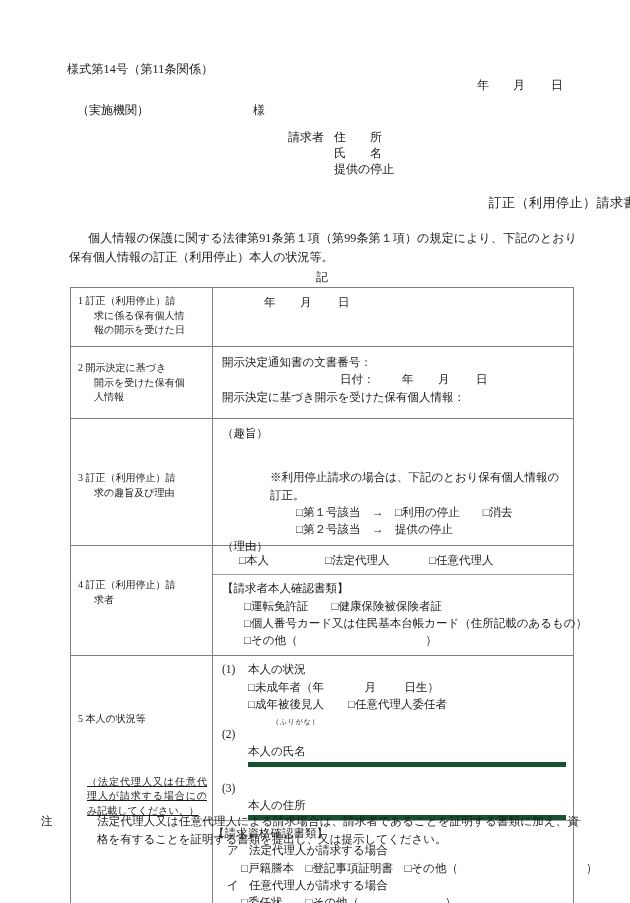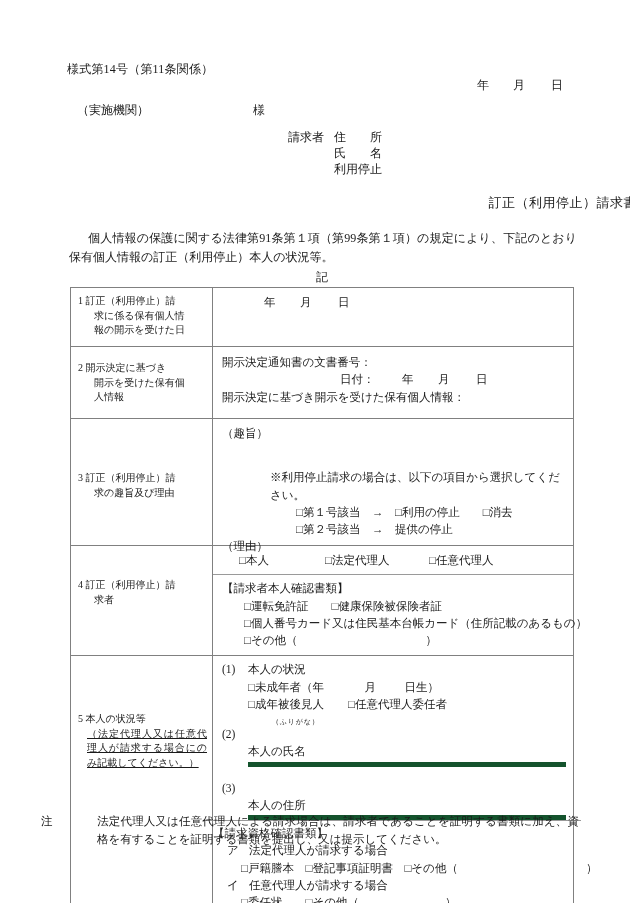--- a/index.html
+++ b/index.html
@@ -251,21 +251,21 @@
     <div class="rb-row">
       <span class="rb-key">請求者</span>
       <span class="rb-val">住　　所</span>
     </div>
     <div class="rb-row">
       <span class="rb-key"></span>
       <span class="rb-val">氏　　名</span>
     </div>
     <div class="rb-row">
       <span class="rb-key"></span>
-      <span class="rb-val">利用停止</span>
+      <span class="rb-val">提供の停止</span>
     </div>
   </div>
 
   <div class="doc-title">訂正（利用停止）請求書</div>
 
   <div class="intro">個人情報の保護に関する法律第91条第１項（第99条第１項）の規定により、下記のとおり保有個人情報の訂正（利用停止）本人の状況等。</div>
   <div class="ki-mark">記</div>
 
   <table class="form-table">
     <colgroup>
@@ -317,21 +317,21 @@
           <div class="lbl" style="padding-top:52px;">
             <span class="num">3</span>
             <span>訂正（利用停止）請</span>
             <span class="lbl-ind">求の趣旨及び理由</span>
           </div>
         </td>
         <td>
           <div class="body-cell" style="height:114px;padding-top:6px;">
             <div>（趣旨）</div>
             <div class="r3-gap-top"></div>
-            <div class="r3-note">※利用停止請求の場合は、以下の項目から選択してください。</div>
+            <div class="r3-note">※利用停止請求の場合は、下記のとおり保有個人情報の訂正。</div>
             <div class="r3-opt">□第１号該当　→　□利用の停止　　□消去</div>
             <div class="r3-opt">□第２号該当　→　提供の停止</div>
             <div>（理由）</div>
             <div class="r3-tail"></div>
           </div>
         </td>
       </tr>
 
       <tr>
         <td>
@@ -354,21 +354,21 @@
             </div>
           </div>
         </td>
       </tr>
 
       <tr>
         <td>
           <div class="lbl" style="padding-top:56px;">
             <span class="num">5</span>
             <span>本人の状況等</span>
-            <div class="lbl-ind und just" style="padding-left:0.9em;line-height:1.45;">（法定代理人又は任意代理人が請求する場合にのみ記載してください。）</div>
+            <div class="lbl-ind und just" style="padding-left:0.9em;line-height:1.45;margin-top:48px;">（法定代理人又は任意代理人が請求する場合にのみ記載してください。）</div>
           </div>
         </td>
         <td style="padding:0">
           <div class="r5-sec">
             <div>
               <span class="r5-no">(1)</span><span>本人の状況</span>
             </div>
             <div class="r5-hang r5-minor">
               <span>□未成年者（</span><span class="yy">年</span><span class="mm">月</span><span>日生）</span>
             </div>

